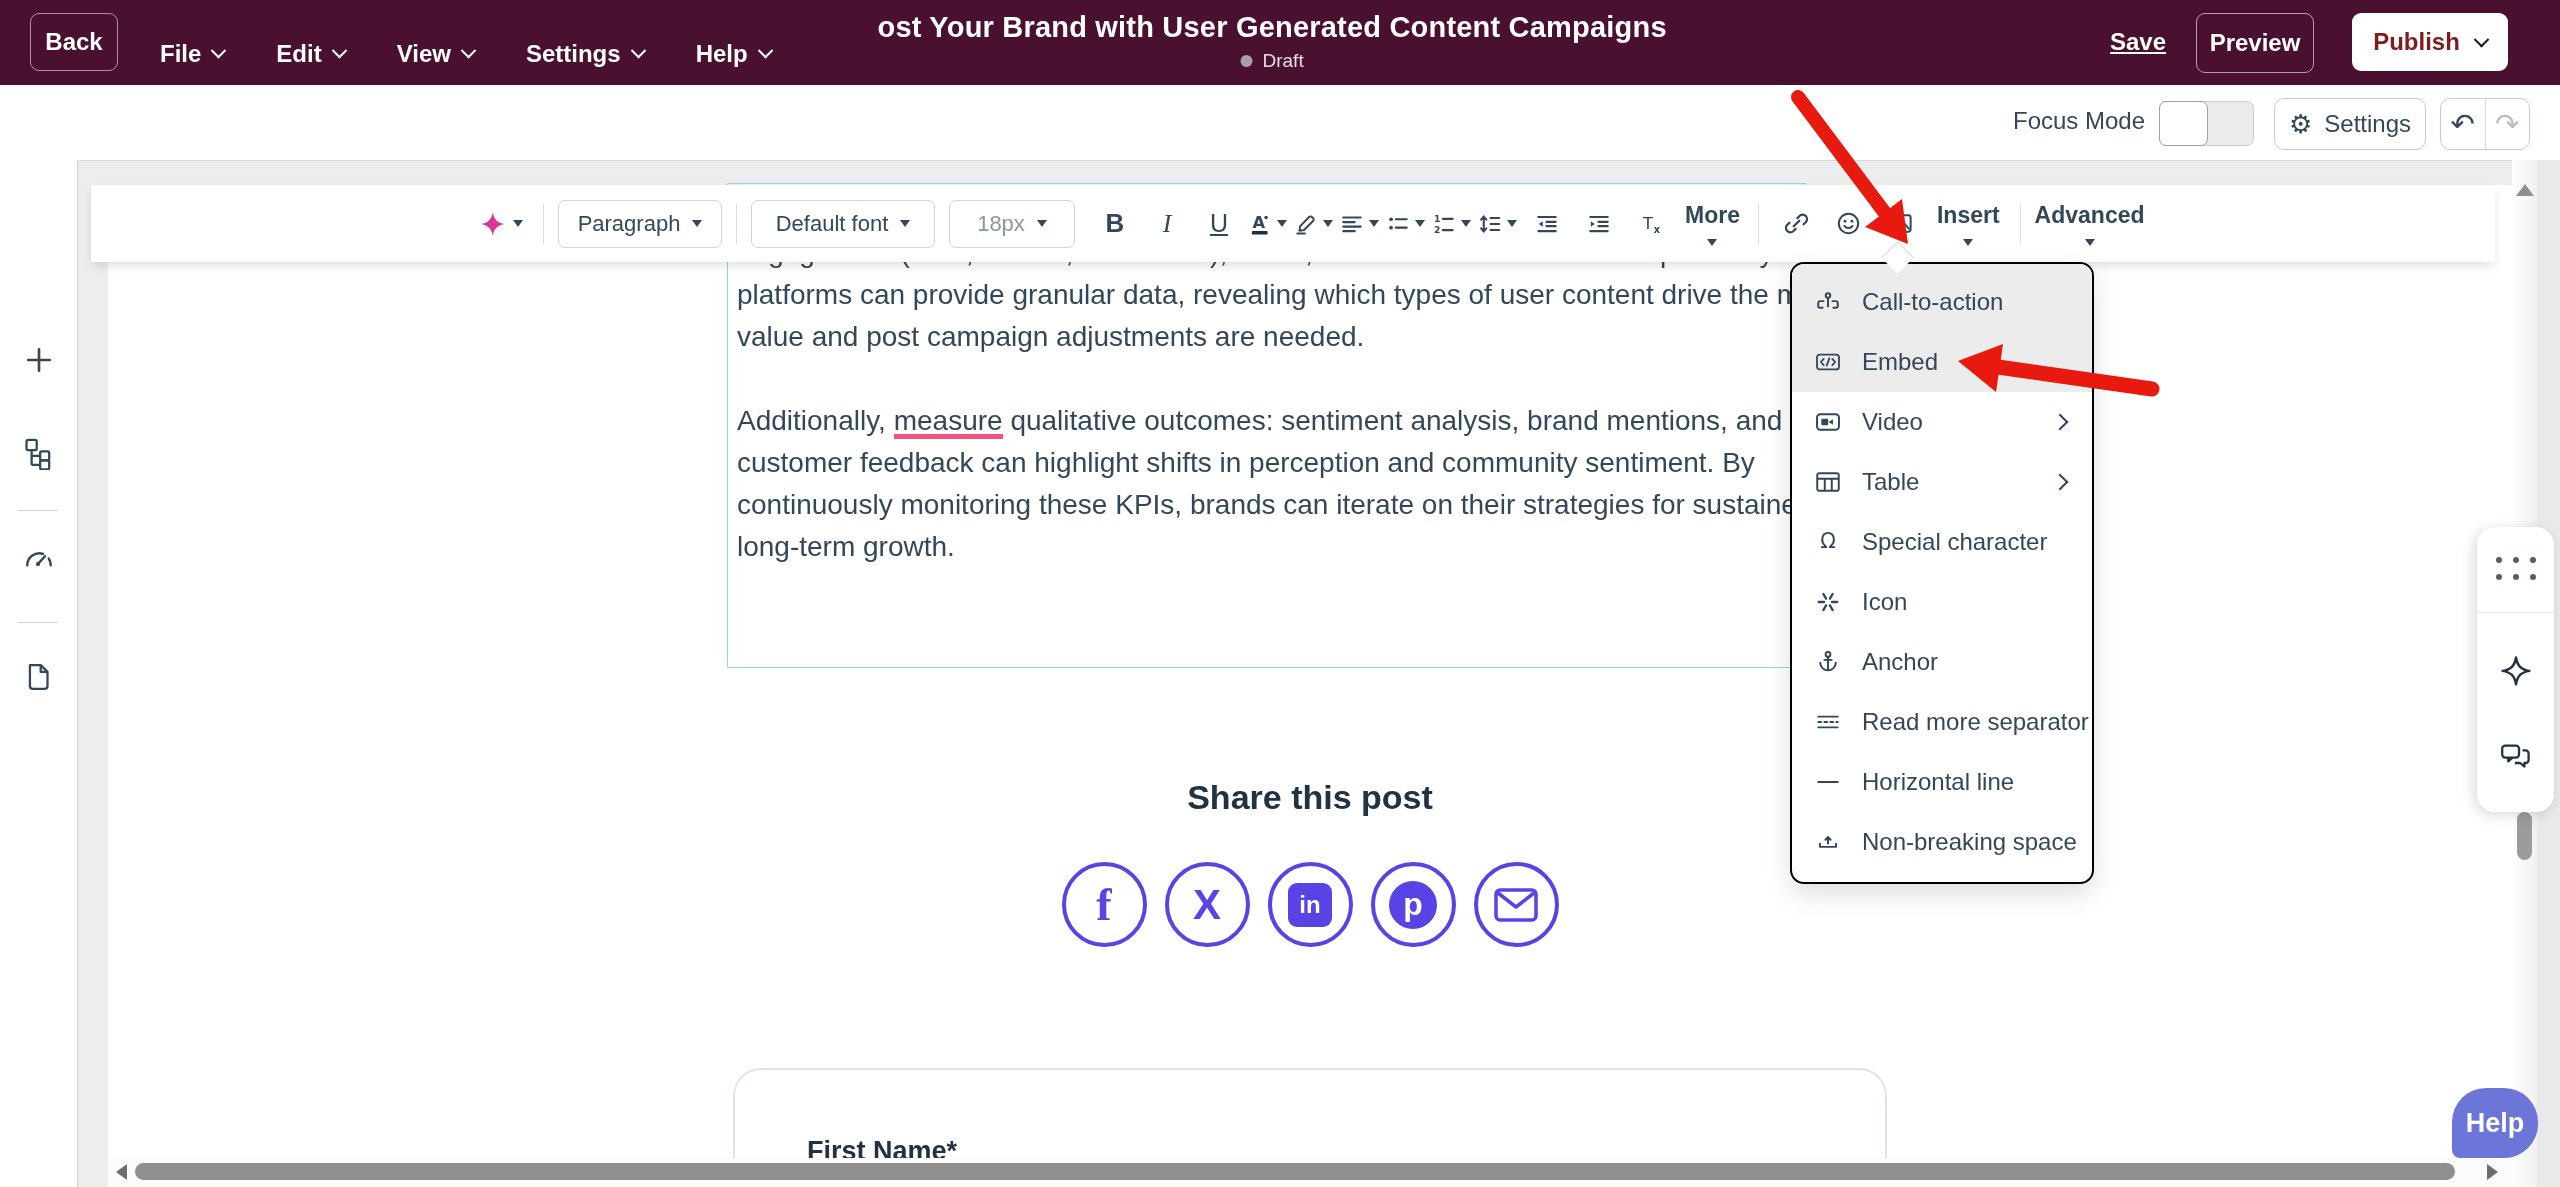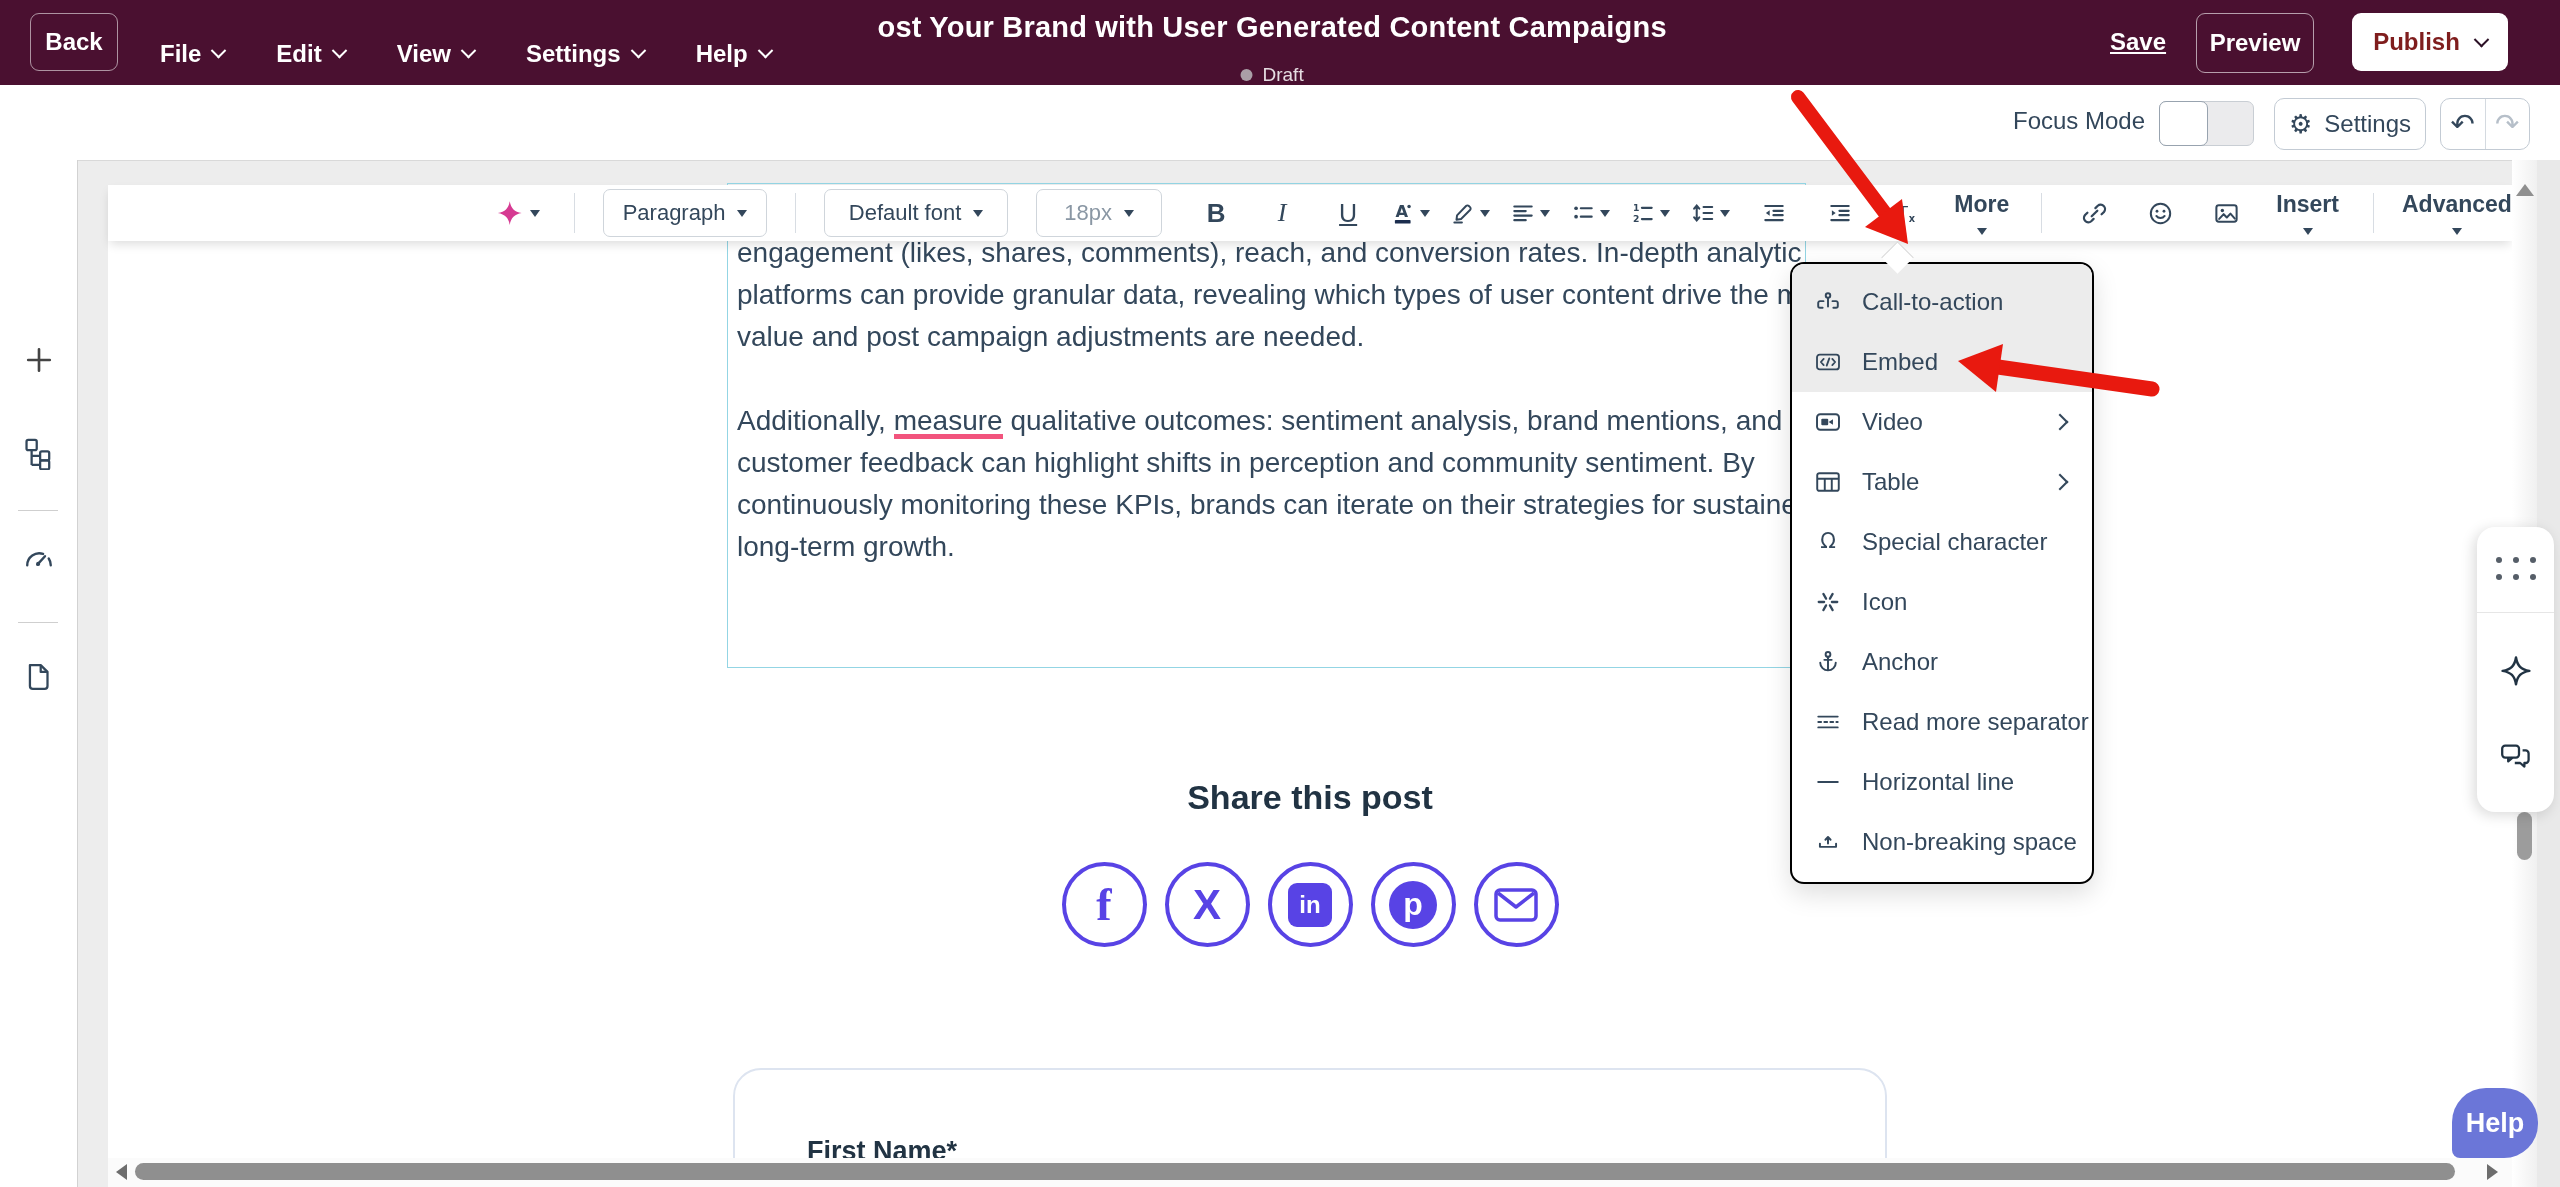--- a/index.html
+++ b/index.html
@@ -8,21 +8,21 @@
   
   .topbar{left:0;top:0;width:2560px;height:85px;background:#4a1030;color:#fff;z-index:20;}
   .back-btn{left:30px;top:13px;width:86px;height:56px;border:1.5px solid rgba(255,255,255,.55);border-radius:9px;
     display:flex;align-items:center;justify-content:center;font-size:24px;font-weight:700;cursor:pointer;}
   .menus{left:160px;top:0;height:107px;display:flex;align-items:center;gap:52px;}
   .menu-item{display:flex;align-items:center;gap:12px;font-size:24px;font-weight:700;cursor:pointer;}
   .chv{display:inline-block;width:9px;height:9px;border-right:2.5px solid currentColor;border-bottom:2.5px solid currentColor;
     transform:rotate(45deg) translate(-2px,-2px);}
   .title-wrap{left:50%;top:11px;transform:translateX(-51%);text-align:center;white-space:nowrap;}
   .doc-title{font-size:29px;font-weight:700;letter-spacing:.2px;}
-  .draft-row{margin-top:20px;display:flex;align-items:center;justify-content:center;gap:10px;font-size:19px;color:#e6dde2;}
+  .draft-row{margin-top:6px;display:flex;align-items:center;justify-content:center;gap:10px;font-size:19px;color:#e6dde2;}
   .draft-dot{width:12px;height:12px;border-radius:50%;background:#aa9fa7;}
   .save-link{left:2110px;top:28px;font-size:24px;font-weight:700;text-decoration:underline;cursor:pointer;}
   .preview-btn{left:2196px;top:13px;width:116px;height:58px;border:1.5px solid rgba(255,255,255,.6);border-radius:9px;
     display:flex;align-items:center;justify-content:center;font-size:24px;font-weight:700;cursor:pointer;}
   .publish-btn{left:2352px;top:13px;width:156px;height:58px;background:#fff;color:#7f1d1d;border-radius:9px;
     display:flex;align-items:center;justify-content:center;gap:16px;font-size:24px;font-weight:700;cursor:pointer;}
   .publish-btn .chv{border-color:#2c1126;}
   
   .subheader{left:0;top:85px;width:2560px;height:75px;background:#fff;border-bottom:1px solid #d9d9d9;z-index:20;}
   .focus-label{left:2013px;top:107px;font-size:24px;color:#33475b;}
@@ -54,22 +54,22 @@
   .soc .fb{font-size:46px;font-weight:700;font-family:"Liberation Serif",serif;}
   .soc .xx{font-size:42px;font-weight:700;}
   .soc .li{width:44px;height:44px;background:#5843e5;border-radius:9px;color:#fff;display:flex;align-items:center;justify-content:center;
     font-size:24px;font-weight:700;}
   .soc .pi{width:48px;height:48px;background:#5843e5;border-radius:50%;color:#fff;display:flex;align-items:center;justify-content:center;
     font-size:32px;font-weight:700;}
   
   .form-card{left:733px;top:1068px;width:1150px;height:92px;background:#fff;border:2px solid #dde4f0;border-radius:28px 28px 0 0;z-index:6;}
   .fname{position:absolute;left:72px;top:66px;font-size:27px;font-weight:700;color:#213343;}
   
-  .toolbar{left:108px;top:185px;width:2404px;height:56px;background:#fff;z-index:30;display:flex;align-items:center;
-    padding-left:388px;box-sizing:border-box;box-shadow:0 5px 10px -2px rgba(0,0,0,.14);justify-content:space-between;}
+  .toolbar{left:91px;top:185px;width:2404px;height:77px;background:#fff;z-index:30;display:flex;align-items:center;
+    padding-left:388px;box-sizing:border-box;box-shadow:0 5px 10px -2px rgba(0,0,0,.14);}
   .tb-sep{width:1px;height:40px;background:#d8dde3;margin:0 14px;}
   .dd{height:46px;border:1px solid #cfd5db;border-radius:7px;display:flex;align-items:center;justify-content:center;gap:12px;
     font-size:22px;color:#33475b;padding:0 16px;cursor:pointer;}
   .caret{width:0;height:0;border-left:5.5px solid transparent;border-right:5.5px solid transparent;border-top:7px solid #33475b;}
   .icon-btn{width:48px;height:46px;display:flex;align-items:center;justify-content:center;cursor:pointer;margin-right:4px;color:#33475b;}
   .icon-grp{display:flex;align-items:center;gap:4px;margin-right:6px;cursor:pointer;}
   .tb-label{font-size:23px;font-weight:600;color:#33475b;display:flex;align-items:center;gap:10px;cursor:pointer;white-space:nowrap;flex-direction:column;}
   .bold-g{font-size:26px;font-weight:700;}
   .ital-g{font-size:26px;font-style:italic;font-family:"Liberation Serif",serif;}
   .und-g{font-size:25px;text-decoration:underline;}

